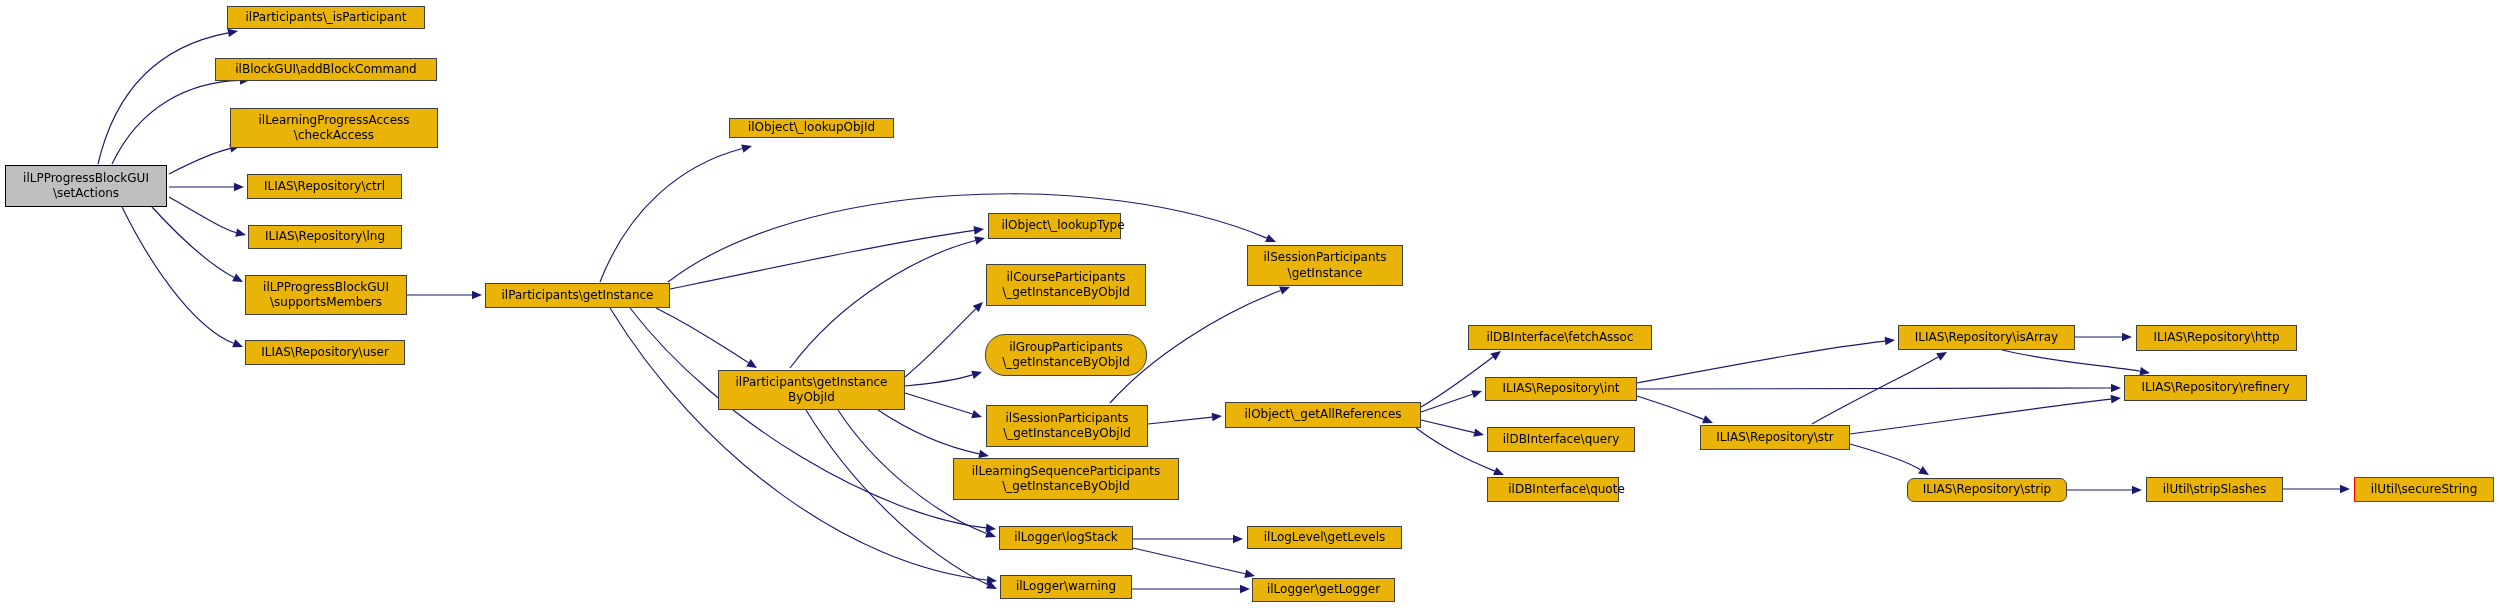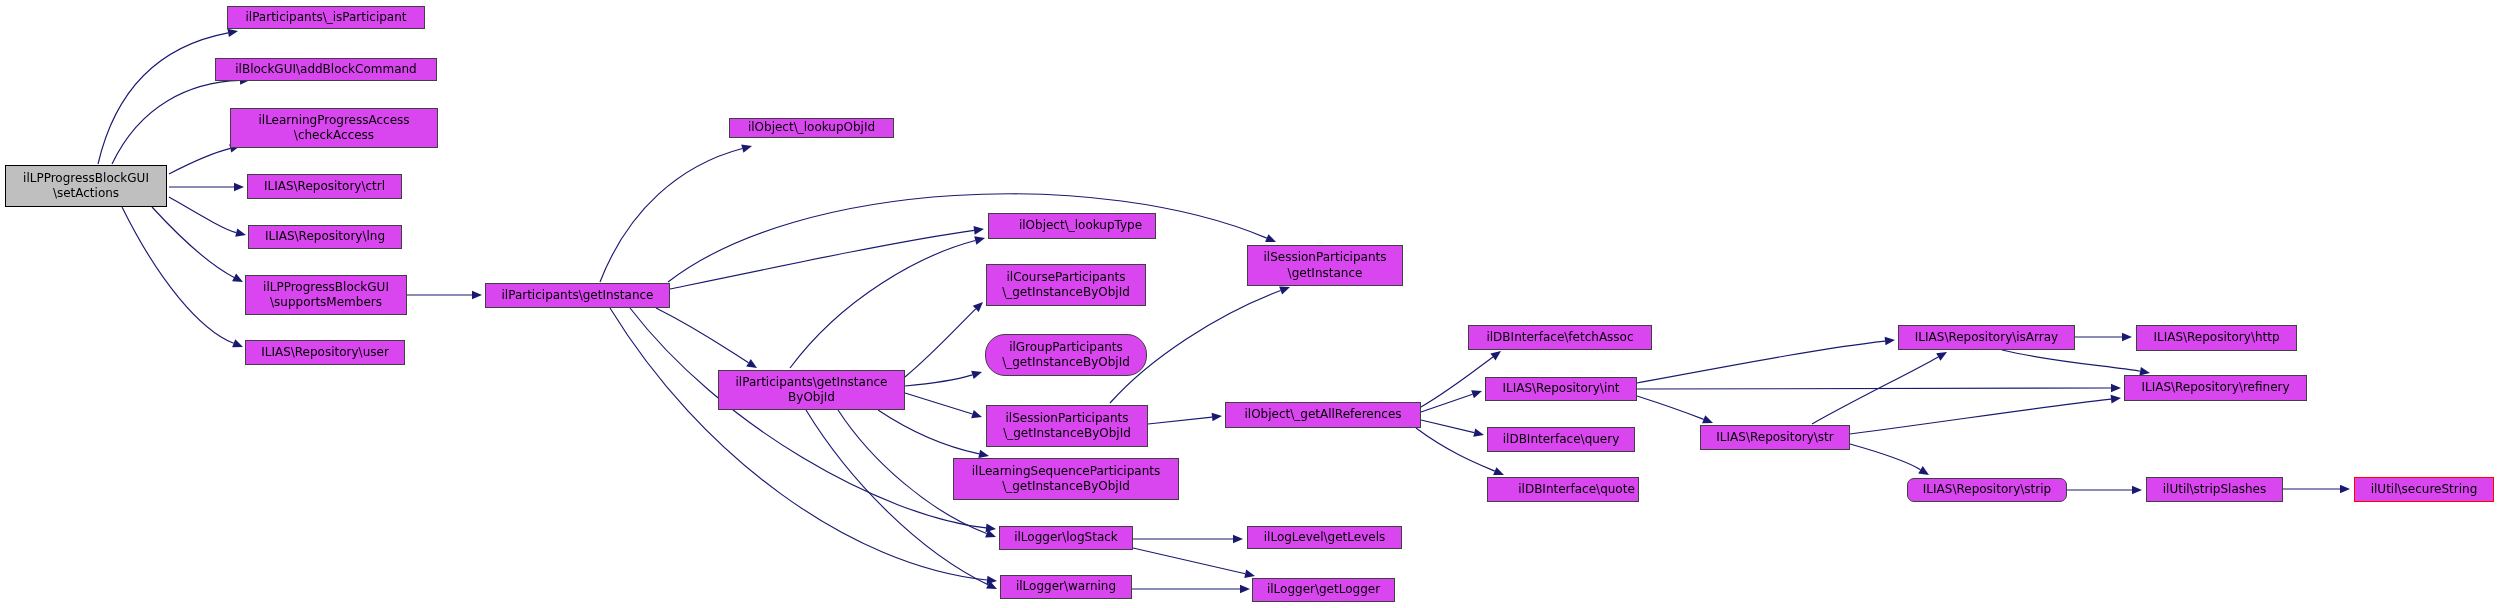--- a/index.html
+++ b/index.html
@@ -16,21 +16,21 @@
     left: 0; top: 0;
     width: 2499px; height: 608px;
   }
   .node {
     position: absolute;
     display: flex;
     flex-direction: column;
     align-items: center;
     justify-content: center;
     box-sizing: border-box;
-    background: #d946ef;
+    background: #eab308;
     border: 1px solid #404040;
     color: #000000;
     font-size: 12px;
     line-height: 15.5px;
     text-align: center;
     white-space: nowrap;
     cursor: pointer;
   }
   .node.subject {
     background: #bfbfbf;
@@ -158,21 +158,21 @@
       </div>
       <div class="node" style="left: 245px; top: 340px; width: 160px; height: 25px;">
         <span>ILIAS\Repository\user</span>
       </div>
       <div class="node" style="left: 485px; top: 283px; width: 185px; height: 25px;">
         <span>ilParticipants\getInstance</span>
       </div>
       <div class="node" style="left: 729px; top: 118px; width: 165px; height: 20px;">
         <span>ilObject\_lookupObjId</span>
       </div>
-      <div class="node" style="left: 988px; top: 213px; width: 168px; height: 26px; padding-left: 17px;">
+      <div class="node" style="left: 988px; top: 213px; width: 133px; height: 26px; padding-left: 17px;">
         <span>ilObject\_lookupType</span>
       </div>
       <div class="node" style="left: 986px; top: 264px; width: 160px; height: 42px;">
         <span>ilCourseParticipants</span>
         <span>\_getInstanceByObjId</span>
       </div>
       <div class="node" style="left: 985px; top: 334px; width: 162px; height: 42px; border-radius: 20px;">
         <span>ilGroupParticipants</span>
         <span>\_getInstanceByObjId</span>
       </div>
@@ -203,21 +203,21 @@
       </div>
       <div class="node" style="left: 1468px; top: 325px; width: 184px; height: 25px;">
         <span>ilDBInterface\fetchAssoc</span>
       </div>
       <div class="node" style="left: 1485px; top: 377px; width: 152px; height: 24px;">
         <span>ILIAS\Repository\int</span>
       </div>
       <div class="node" style="left: 1487px; top: 427px; width: 148px; height: 25px;">
         <span>ilDBInterface\query</span>
       </div>
-      <div class="node" style="left: 1487px; top: 477px; width: 152px; height: 25px; padding-left: 27px;">
+      <div class="node" style="left: 1487px; top: 477px; width: 132px; height: 25px; padding-left: 27px;">
         <span>ilDBInterface\quote</span>
       </div>
       <div class="node" style="left: 1700px; top: 425px; width: 150px; height: 25px;">
         <span>ILIAS\Repository\str</span>
       </div>
       <div class="node" style="left: 1898px; top: 325px; width: 177px; height: 25px;">
         <span>ILIAS\Repository\isArray</span>
       </div>
       <div class="node" style="left: 2136px; top: 325px; width: 161px; height: 26px;">
         <span>ILIAS\Repository\http</span>

